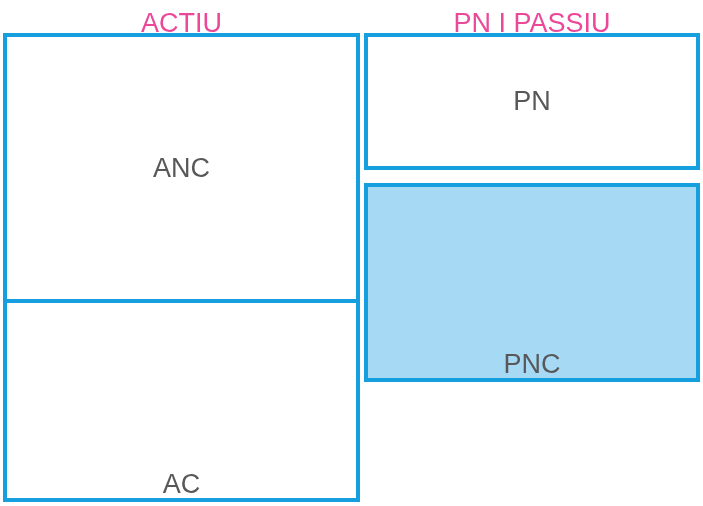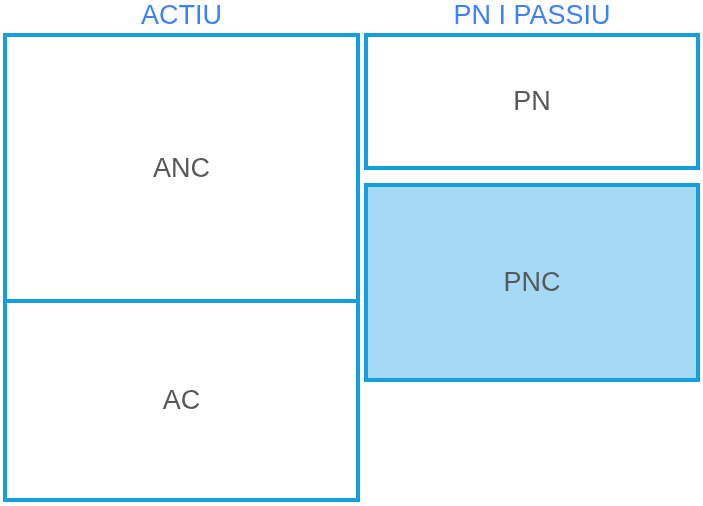--- a/index.html
+++ b/index.html
@@ -16,25 +16,25 @@
 
   #diagram {
     position: relative;
     width: 703px;
     height: 506px;
   }
 
   
   .col-header {
     position: absolute;
-    top: 0px;
+    top: 8px;
     height: 16px;
     line-height: 30px;
     text-align: center;
-    color: #3b82f6;
+    color: #ec4899;
     font-size: 27px;
     font-weight: 400;
     letter-spacing: 0px;
     white-space: nowrap;
   }
   #header-actiu   { left: 3px;   width: 357px; }
   #header-passiu  { left: 364px; width: 336px; }
 
   
   .column {
@@ -63,20 +63,21 @@
     border: 4px solid #159FDE;
     background: #ffffff;
     display: flex;
     align-items: center;
     justify-content: center;
     position: relative;
   }
   
   .cell + .cell {
     margin-top: -4px;
+    align-items: flex-end;
   }
   .cell-label {
     color: #58585A;
     font-size: 27px;
     font-weight: 400;
     line-height: 1;
     white-space: nowrap;
     pointer-events: none;
   }
   .cell.highlight {

